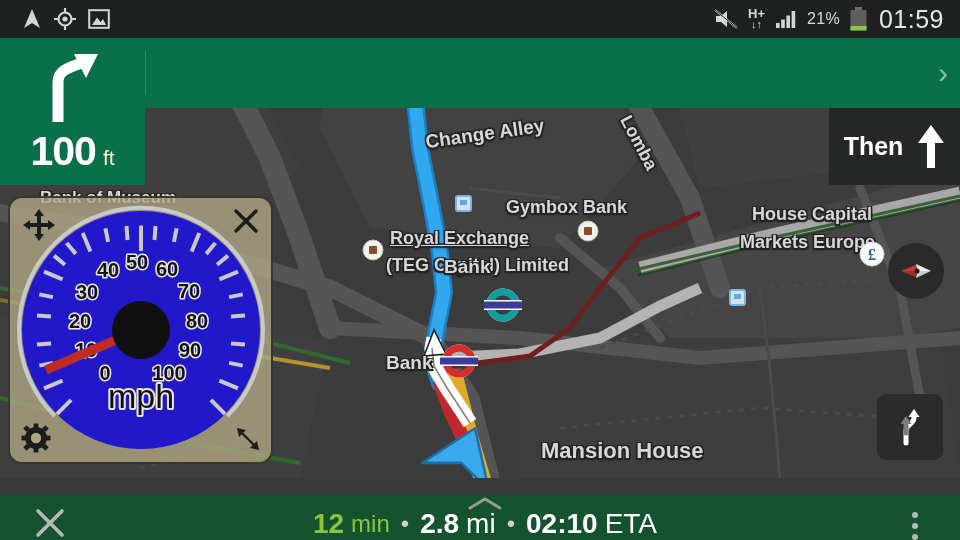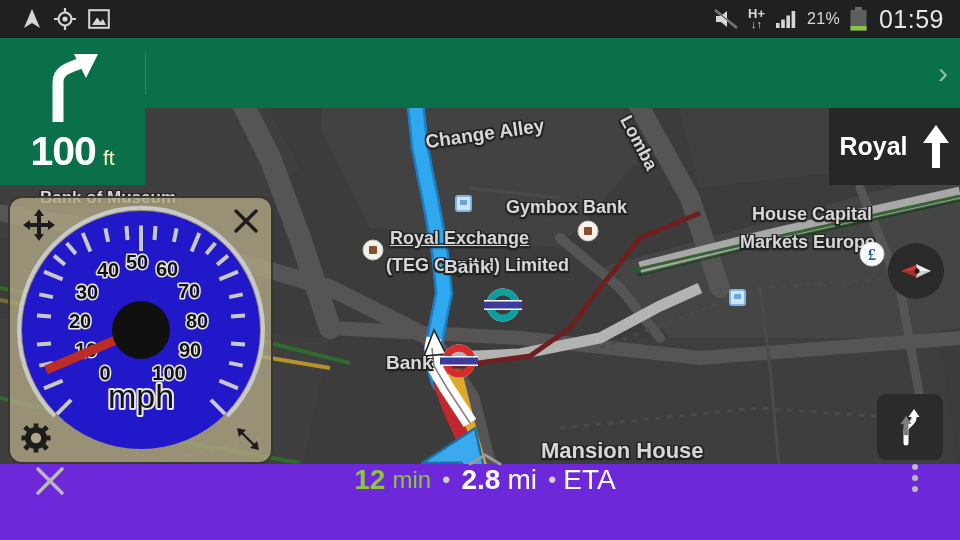--- a/index.html
+++ b/index.html
@@ -82,22 +82,22 @@
   .sp-gear { position:absolute; left:11px; bottom:9px; }
   .sp-resize { position:absolute; right:10px; bottom:10px; }
   .sp-gauge { position:absolute; left:50%; top:50%; transform:translate(-50%,-50%); }
   .gnum { fill:#111; font-size:20px; font-weight:bold; font-family:"Liberation Sans", sans-serif;
           text-anchor:middle; paint-order:stroke; stroke:#e8e8e8; stroke-width:3px; stroke-linejoin:round; }
   .gunit { fill:#111; font-size:34px; font-family:"Liberation Sans", sans-serif; text-anchor:middle;
            paint-order:stroke; stroke:#e8e8e8; stroke-width:4px; stroke-linejoin:round; }
 
   
   .bottombar {
-    position:absolute; left:0; bottom:0; width:960px; height:76px;
-    background:#6d28d9; z-index:50; display:flex; align-items:flex-start;
+    position:absolute; left:0; bottom:0; width:960px; height:46px;
+    background:#14532d; z-index:50; display:flex; align-items:flex-end;
   }
   .bb-close { width:100px; display:flex; align-items:center; justify-content:center; }
   .bb-eta { flex:1; display:flex; align-items:center; justify-content:center; gap:11px; position:relative; }
   .bb-menu { width:90px; display:flex; align-items:center; justify-content:center; }
   .eta-time { color:#8cc63e; font-size:28px; font-weight:bold; }
   .eta-timeunit { color:#8cc63e; font-size:24px; font-weight:normal; margin-left:-4px; }
   .eta-dot { color:#cfcfcf; font-size:24px; line-height:20px; }
   .eta-dist { color:#fff; font-size:28px; font-weight:bold; }
   .eta-distunit { color:#fff; font-size:28px; font-weight:normal; margin-left:-4px; }
   .eta-clock { color:#fff; font-size:28px; font-weight:bold; }
@@ -311,21 +311,21 @@
       <path d="M 26,74 L 26,34 C 26,21 40,19 52,14" stroke="#ffffff" stroke-width="11" fill="none" stroke-linecap="butt" stroke-linejoin="round"></path>
       <polygon points="66,6 42,6 54,30" fill="#ffffff"></polygon>
     </svg>
     <div class="dist">
       <span class="num">100</span>
       <span class="unit">ft</span>
     </div>
   </div>
 
   <div class="thenpanel">
-    <span class="lbl">Royal</span>
+    <span class="lbl">Then</span>
     <svg width="28" height="44" viewBox="0 0 28 44">
       <rect x="10" y="14" width="8" height="29" fill="#ffffff"></rect>
       <polygon points="14,0 1,18 27,18" fill="#ffffff"></polygon>
     </svg>
   </div>
 
   <div class="speedo">
     <svg class="sp-move" width="34" height="34" viewBox="0 0 34 34">
       <g fill="#1c1c1c">
         <polygon points="17,1 12,8 22,8"></polygon>
@@ -429,20 +429,21 @@
     <div class="bb-eta">
       <svg class="bb-handle" width="36" height="14" viewBox="0 0 36 14">
         <path d="M 3,12 L 18,3 L 33,12" stroke="#9a9a9a" stroke-width="3" fill="none" stroke-linecap="round"></path>
       </svg>
       <span class="eta-time">12</span>
       <span class="eta-timeunit">min</span>
       <span class="eta-dot">•</span>
       <span class="eta-dist">2.8</span>
       <span class="eta-distunit">mi</span>
       <span class="eta-dot">•</span>
+      <span class="eta-clock">02:10</span>
       <span class="eta-label">ETA</span>
     </div>
     <div class="bb-menu">
       <span class="dot3">
           <i></i>
           <i></i>
           <i></i>
         </span>
     </div>
   </div>

